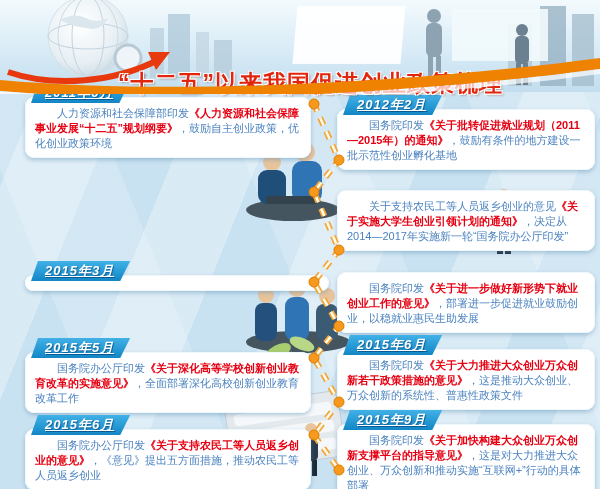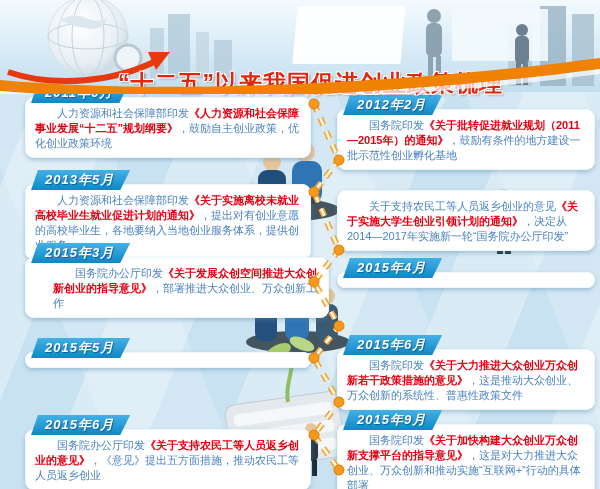--- a/index.html
+++ b/index.html
@@ -26,24 +26,24 @@
     box-shadow:0 2px 4px rgba(90,140,175,.45), inset 0 0 0 1px #eef7fc;
     padding:9px 10px 7px 10px;}
   .card.left{left:25px;width:266px;}
   .card.right{left:337px;width:238px;}
   .txt{margin:0;font-size:11px;line-height:15px;color:#4a82c0;text-indent:2em;}
   .ttl{color:#e60012;font-weight:bold;}
   .badge{position:absolute;top:-14px;left:6px;height:20px;line-height:20px;padding:0 16px 0 14px;
     background:linear-gradient(180deg,#41b1e6 0%,#1286c6 100%);
     clip-path:polygon(7% 0,100% 0,90% 100%,0 100%);
     color:#fff;font-weight:bold;font-style:italic;font-size:13px;letter-spacing:1px;
-    text-shadow:1px 1px 1px rgba(0,60,110,.6);}
+    text-shadow:1px 1px 1px rgba(0,60,110,.6);text-decoration:underline;}
   .pos-l1{top:97px;}  .pos-r1{top:109px;}
   .pos-l2{top:184px;} .pos-r2{top:190px;}
-  .pos-l3{top:257px;padding-left:28px;} .pos-r3{top:272px;}
+  .pos-l3{top:275px;padding-left:28px;} .pos-r3{top:272px;}
   .pos-l4{top:352px;} .pos-r4{top:349px;}
   .pos-l5{top:429px;} .pos-r5{top:424px;}
 
   .decor,.connector{position:absolute;left:0;top:0;pointer-events:none;}
   .decor{z-index:1;} .connector{z-index:3;}
 </style>
 </head>
 <body>
 
 <div class="stage">
@@ -163,40 +163,36 @@
   <div class="card left pos-l1">
     <div class="badge"><span>2011年6月</span></div>
     <p class="txt"><span>人力资源和社会保障部印发</span><span class="ttl">《人力资源和社会保障事业发展“十二五”规划纲要》</span><span>，鼓励自主创业政策，优化创业政策环境</span></p>
   </div>
 
   <div class="card right pos-r1">
     <div class="badge"><span>2012年2月</span></div>
     <p class="txt"><span>国务院印发</span><span class="ttl">《关于批转促进就业规划（2011—2015年）的通知》</span><span>，鼓励有条件的地方建设一批示范性创业孵化基地</span></p>
   </div>
 
-  <div class="card left pos-l2">
-    <div class="badge"><span>2013年5月</span></div>
-    <p class="txt"><span>人力资源和社会保障部印发</span><span class="ttl">《关于实施离校未就业高校毕业生就业促进计划的通知》</span><span>，提出对有创业意愿的高校毕业生，各地要纳入当地创业服务体系，提供创业服务</span></p>
-  </div>
 
   <div class="card right pos-r2">
     <p class="txt"><span>关于支持农民工等人员返乡创业的意见</span><span class="ttl">《关于实施大学生创业引领计划的通知》</span><span>，决定从2014—2017年实施新一轮“国务院办公厅印发”</span></p>
   </div>
 
   <div class="card left pos-l3">
     <div class="badge"><span>2015年3月</span></div>
-    <p class="txt"><span>国务院办公厅印发</span><span class="ttl">《关于发展众创空间推进大众创新创业的指导意见》</span><span>，部署推进大众创业、万众创新工作</span></p>
   </div>
 
   <div class="card right pos-r3">
-    <div class="badge"><span>2015年4月</span></div>
+    <p class="txt"><span>国务院印发</span><span class="ttl">《关于进一步做好新形势下就业创业工作的意见》</span><span>，部署进一步促进就业鼓励创业，以稳就业惠民生助发展</span></p>
   </div>
 
   <div class="card left pos-l4">
     <div class="badge"><span>2015年5月</span></div>
+    <p class="txt"><span>国务院办公厅印发</span><span class="ttl">《关于深化高等学校创新创业教育改革的实施意见》</span><span>，全面部署深化高校创新创业教育改革工作</span></p>
   </div>
 
   <div class="card right pos-r4">
     <div class="badge"><span>2015年6月</span></div>
     <p class="txt"><span>国务院印发</span><span class="ttl">《关于大力推进大众创业万众创新若干政策措施的意见》</span><span>，这是推动大众创业、万众创新的系统性、普惠性政策文件</span></p>
   </div>
 
   <div class="card left pos-l5">
     <div class="badge"><span>2015年6月</span></div>
     <p class="txt"><span>国务院办公厅印发</span><span class="ttl">《关于支持农民工等人员返乡创业的意见》</span><span>，《意见》提出五方面措施，推动农民工等人员返乡创业</span></p>

